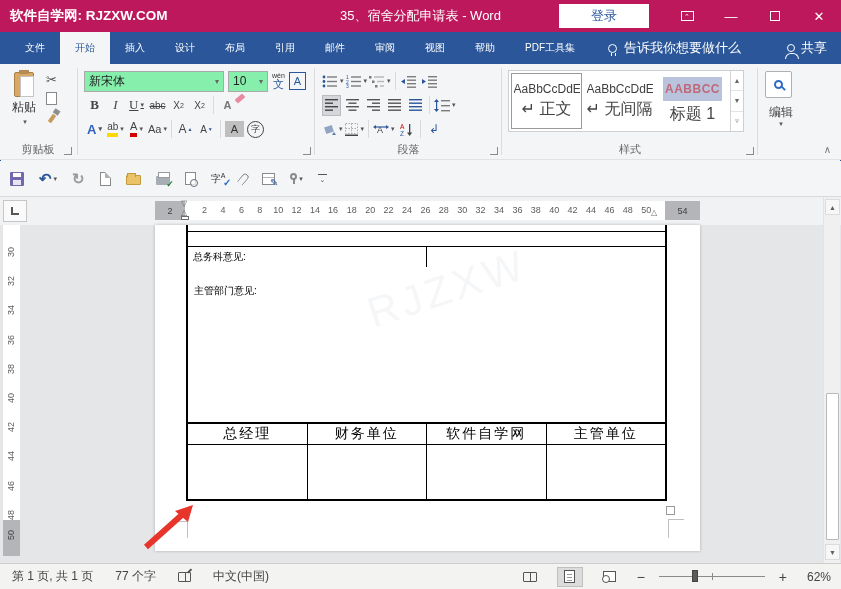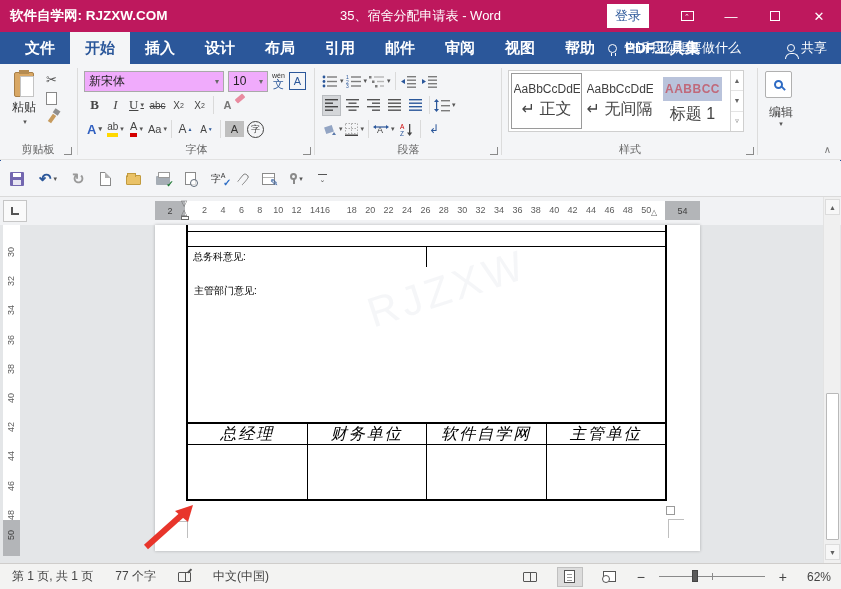--- a/index.html
+++ b/index.html
@@ -5,28 +5,28 @@
   * { margin:0; padding:0; box-sizing:border-box; }
   html,body { width:841px; height:589px; overflow:hidden; }
   body { font-family:"Liberation Sans", sans-serif; font-size:12px; color:#333; background:#e4e6e8; }
   .window { position:relative; width:841px; height:589px; background:#f4f5f7; box-shadow:inset 0 0 0 1px #28549c; }
 
   
   .titlebar { position:absolute; left:0; top:0; width:100%; height:32px; background:#be185d; color:#fff; }
   .brand { position:absolute; left:10px; top:0; line-height:32px; font-size:13.5px; font-weight:bold; }
   .doctitle { position:absolute; left:50%; top:0; transform:translateX(-50%); line-height:32px; font-size:13px; white-space:nowrap; }
   .tcontrols { position:absolute; right:0; top:0; height:32px; display:flex; align-items:center; }
-  .login { background:#fff; color:#2b579a; font-size:13px; padding:3px 8px; margin-right:16px; }
+  .login { background:#fff; color:#2b579a; font-size:13px; padding:3px 32px; margin-right:16px; }
   .wbtn { width:44px; height:32px; display:flex; align-items:center; justify-content:center; color:#fff; font-size:13px; }
   .ribopt-box { width:13px; height:10px; border:1px solid #fff; display:flex; align-items:center; justify-content:center; font-size:7px; line-height:1; }
   .maxi-box { width:10px; height:10px; border:1px solid #fff; }
 
   
   .tabrow { position:absolute; left:0; top:32px; width:100%; height:32px; background:#2b579a; display:flex; align-items:stretch; padding-left:10px; }
-  .tab { color:#fff; font-size:15px; line-height:32px; padding:0 15px; white-space:nowrap;font-weight:bold; }
+  .tab { color:#fff; font-size:10px; line-height:32px; padding:0 15px; white-space:nowrap; }
   .tab.active { background:#f4f5f7; color:#2b579a; }
   .tellme { position:absolute; left:608px; top:0; height:32px; display:flex; align-items:center; gap:7px; color:#fff; font-size:13px; }
   .bulb { width:9px; height:9px; border:1px solid #fff; border-radius:50%; position:relative; }
   .bulb::after { content:""; position:absolute; left:2px; bottom:-4px; width:3px; height:3px; border-left:1px solid #fff; border-right:1px solid #fff; }
   .share { position:absolute; right:14px; top:0; height:32px; display:flex; align-items:center; gap:6px; color:#fff; font-size:13px; }
   .person { width:8px; height:8px; border:1px solid #fff; border-radius:50%; position:relative; }
   .person::after { content:""; position:absolute; left:-3px; top:8px; width:12px; height:5px; border:1px solid #fff; border-bottom:none; border-radius:6px 6px 0 0; }
 
   
   .ribbon { position:absolute; left:0; top:64px; width:100%; height:96px; background:#f4f5f7; border-bottom:1px solid #e2e2e2; }
@@ -47,21 +47,21 @@
   .clipboard-icon::after { content:""; position:absolute; left:5px; top:3px; width:12px; height:19px; background:#fff; border:1px solid #c4c4c4; }
   .clipcol { position:absolute; left:46px; top:8px; display:flex; flex-direction:column; gap:6px; }
   .i-scis { font-size:13px; color:#555; }
   .i-copy { position:relative; width:9px; height:11px; border:1px solid #888; background:#fff; margin:1px 0 1px 2px; }
   .i-copy::before { content:""; position:absolute; left:-3px; top:-3px; width:9px; height:11px; border:1px solid #888; background:#fff; }
   .i-brush { width:4px; height:9px; background:#c79b5e; position:relative; transform:rotate(35deg); margin:2px 4px; }
   .i-brush::after { content:""; position:absolute; top:-6px; left:-1px; width:6px; height:5px; background:#8f8f8f; }
 
   
   .g-font { position:absolute; left:78px; top:0; bottom:0; width:237px; }
-  .combo { display:flex; align-items:center; background:#f0abfc; border:1px solid #a9a9a9; font-size:12px; color:#222; padding:0 4px; height:21px; }
+  .combo { display:flex; align-items:center; background:#86efac; border:1px solid #a9a9a9; font-size:12px; color:#222; padding:0 4px; height:21px; }
   .combo .cv { flex:1; white-space:nowrap; overflow:hidden; }
   .combo .ca { font-size:8px; color:#666; margin-left:3px; }
   .i-wen { display:flex; flex-direction:column; align-items:center; line-height:1; margin:0 4px; }
   .i-wen i { font-style:normal; font-size:7px; color:#333; }
   .i-wen b { font-weight:normal; font-size:11px; color:#2b579a; }
   .i-abox { width:17px; height:18px; border:1px solid #2b579a; color:#2b579a; font-size:11px; display:flex; align-items:center; justify-content:center; }
   .bld { font-family:"Liberation Serif", serif; font-weight:bold; font-size:13px; }
   .ita { font-family:"Liberation Serif", serif; font-style:italic; font-size:13px; }
   .und { font-family:"Liberation Serif", serif; text-decoration:underline; font-size:13px; }
   .strk { font-size:10px; text-decoration:line-through; }
@@ -155,21 +155,21 @@
   .doc-table { position:absolute; left:31px; top:0; width:481px; border-left:2px solid #000; border-right:2px solid #000; }
   .trow { display:flex; }
   .r0 { height:7px; border-bottom:1px solid #000; }
   .r1 { height:15px; border-bottom:1px solid #000; }
   .r2 { height:177px; border-bottom:2px solid #000;flex-direction:column; }
   .r3 { height:21px; border-bottom:1px solid #000; }
   .r4 { height:56px; border-bottom:2px solid #000; }
   .opin { font-size:10px; color:#000; }
   .opin.left { width:239px; border-right:1px solid #000; padding:3px 5px; }
   .opin.right { flex:1; padding:17px 0 0 6px; }
-  .tcell { flex:1; border-right:1px solid #000; display:flex; align-items:center; justify-content:center; font-size:16px; letter-spacing:2px; color:#000;font-style:italic; }
+  .tcell { flex:1; border-right:1px solid #000; display:flex; align-items:center; justify-content:center; font-size:14px; letter-spacing:2px; color:#000; }
   .tcell:last-child { border-right:none; }
   .cursor { position:absolute; left:32px; top:283px; width:1px; height:13px; background:#000; }
   .resize-handle { position:absolute; left:511px; top:281px; width:9px; height:9px; border:1px solid #9a9a9a; background:#fff; }
   .mark-l { position:absolute; left:19px; top:296px; width:14px; height:17px; border-top:1px solid #bfbfbf; border-right:1px solid #bfbfbf; }
   .mark-r { position:absolute; left:513px; top:294px; width:16px; height:19px; border-top:1px solid #bfbfbf; border-left:1px solid #bfbfbf; }
   .arrow-svg { position:absolute; left:136px; top:270px; }
 
   
   .sb { position:absolute; right:1px; top:197px; width:17px; height:366px; background:#f0f0f0; border-left:1px solid #e3e3e3; }
   .sb .sbtn { position:absolute; left:1px; width:15px; height:16px; display:flex; align-items:center; justify-content:center; font-size:7px; color:#606060; background:#f7f7f7; border:1px solid #dcdcdc; }
@@ -303,21 +303,20 @@
         <span class="ib" style="font-size:11px;">Aa<span class="caret">▾</span></span>
         <span class="sep"></span>
         <span class="ib">A<i class="sz-up">▲</i></span>
         <span class="ib" style="font-size:10px;">A<i class="sz-up">▼</i></span>
         <span class="sep"></span>
         <span class="ib i-shadeA">A</span>
         <span class="ib">
             <span class="i-circ">字</span>
           </span>
       </div>
-      <div class="glabel">字体</div>
       <span class="lau"></span>
     </div>
     <div class="gdiv" style="left:314px;"></div>
 
     <div class="g-para">
       <div class="frow" style="top:6px;">
         <span class="ib">
           <svg class="pic" width="16" height="13">
               <circle cx="2" cy="2" r="1.4" fill="#2b579a"></circle>
               <circle cx="2" cy="6.5" r="1.4" fill="#2b579a"></circle>
@@ -559,21 +558,21 @@
         </div>
       <div class="hwhite">
         <div>
             <span class="hnum" style="left: 12.6px;">2</span>
             <span class="hnum" style="left: 31px;">4</span>
             <span class="hnum" style="left: 49.4px;">6</span>
             <span class="hnum" style="left: 67.8px;">8</span>
             <span class="hnum" style="left: 86.2px;">10</span>
             <span class="hnum" style="left: 104.6px;">12</span>
             <span class="hnum" style="left: 123px;">14</span>
-            <span class="hnum" style="left: 133px;">16</span>
+            <span class="hnum" style="left: 141px;">16</span>
             <span class="hnum" style="left: 159.8px; text-align: center;">18</span>
             <span class="hnum" style="left: 178.2px;">20</span>
             <span class="hnum" style="left: 196.6px;">22</span>
             <span class="hnum" style="left: 215px;">24</span>
             <span class="hnum" style="left: 233.4px;">26</span>
             <span class="hnum" style="left: 251.8px;">28</span>
             <span class="hnum" style="left: 270.2px;">30</span>
             <span class="hnum" style="left: 288.6px;">32</span>
             <span class="hnum" style="left: 307px;">34</span>
             <span class="hnum" style="left: 325.4px;">36</span>

